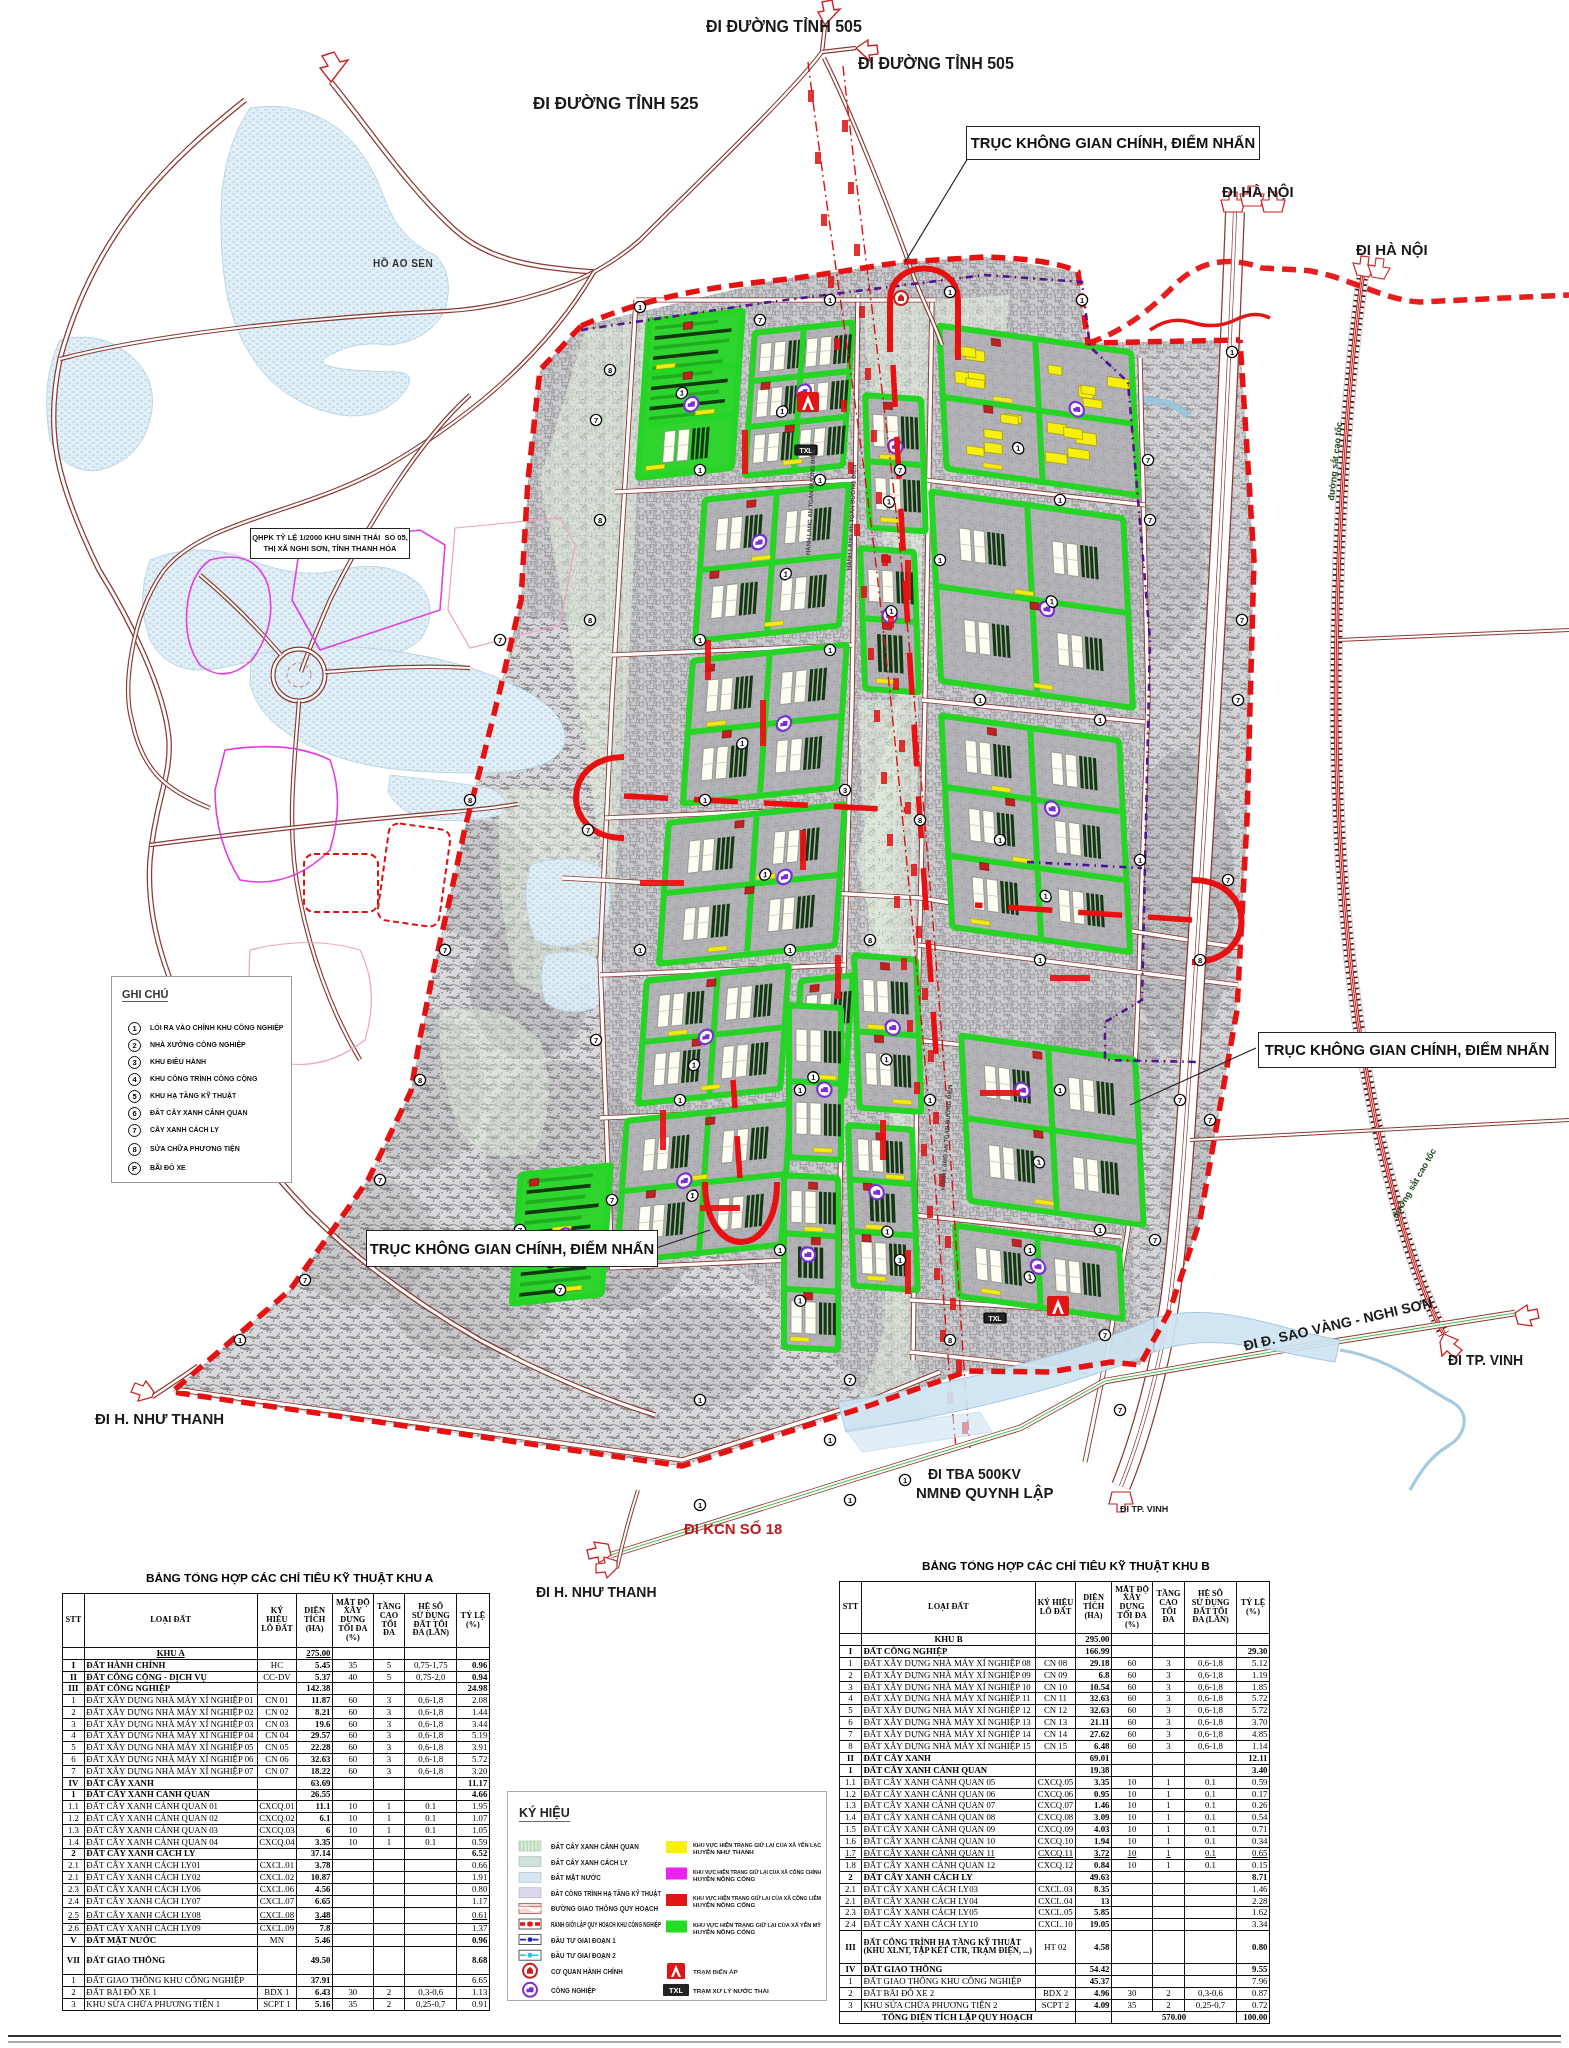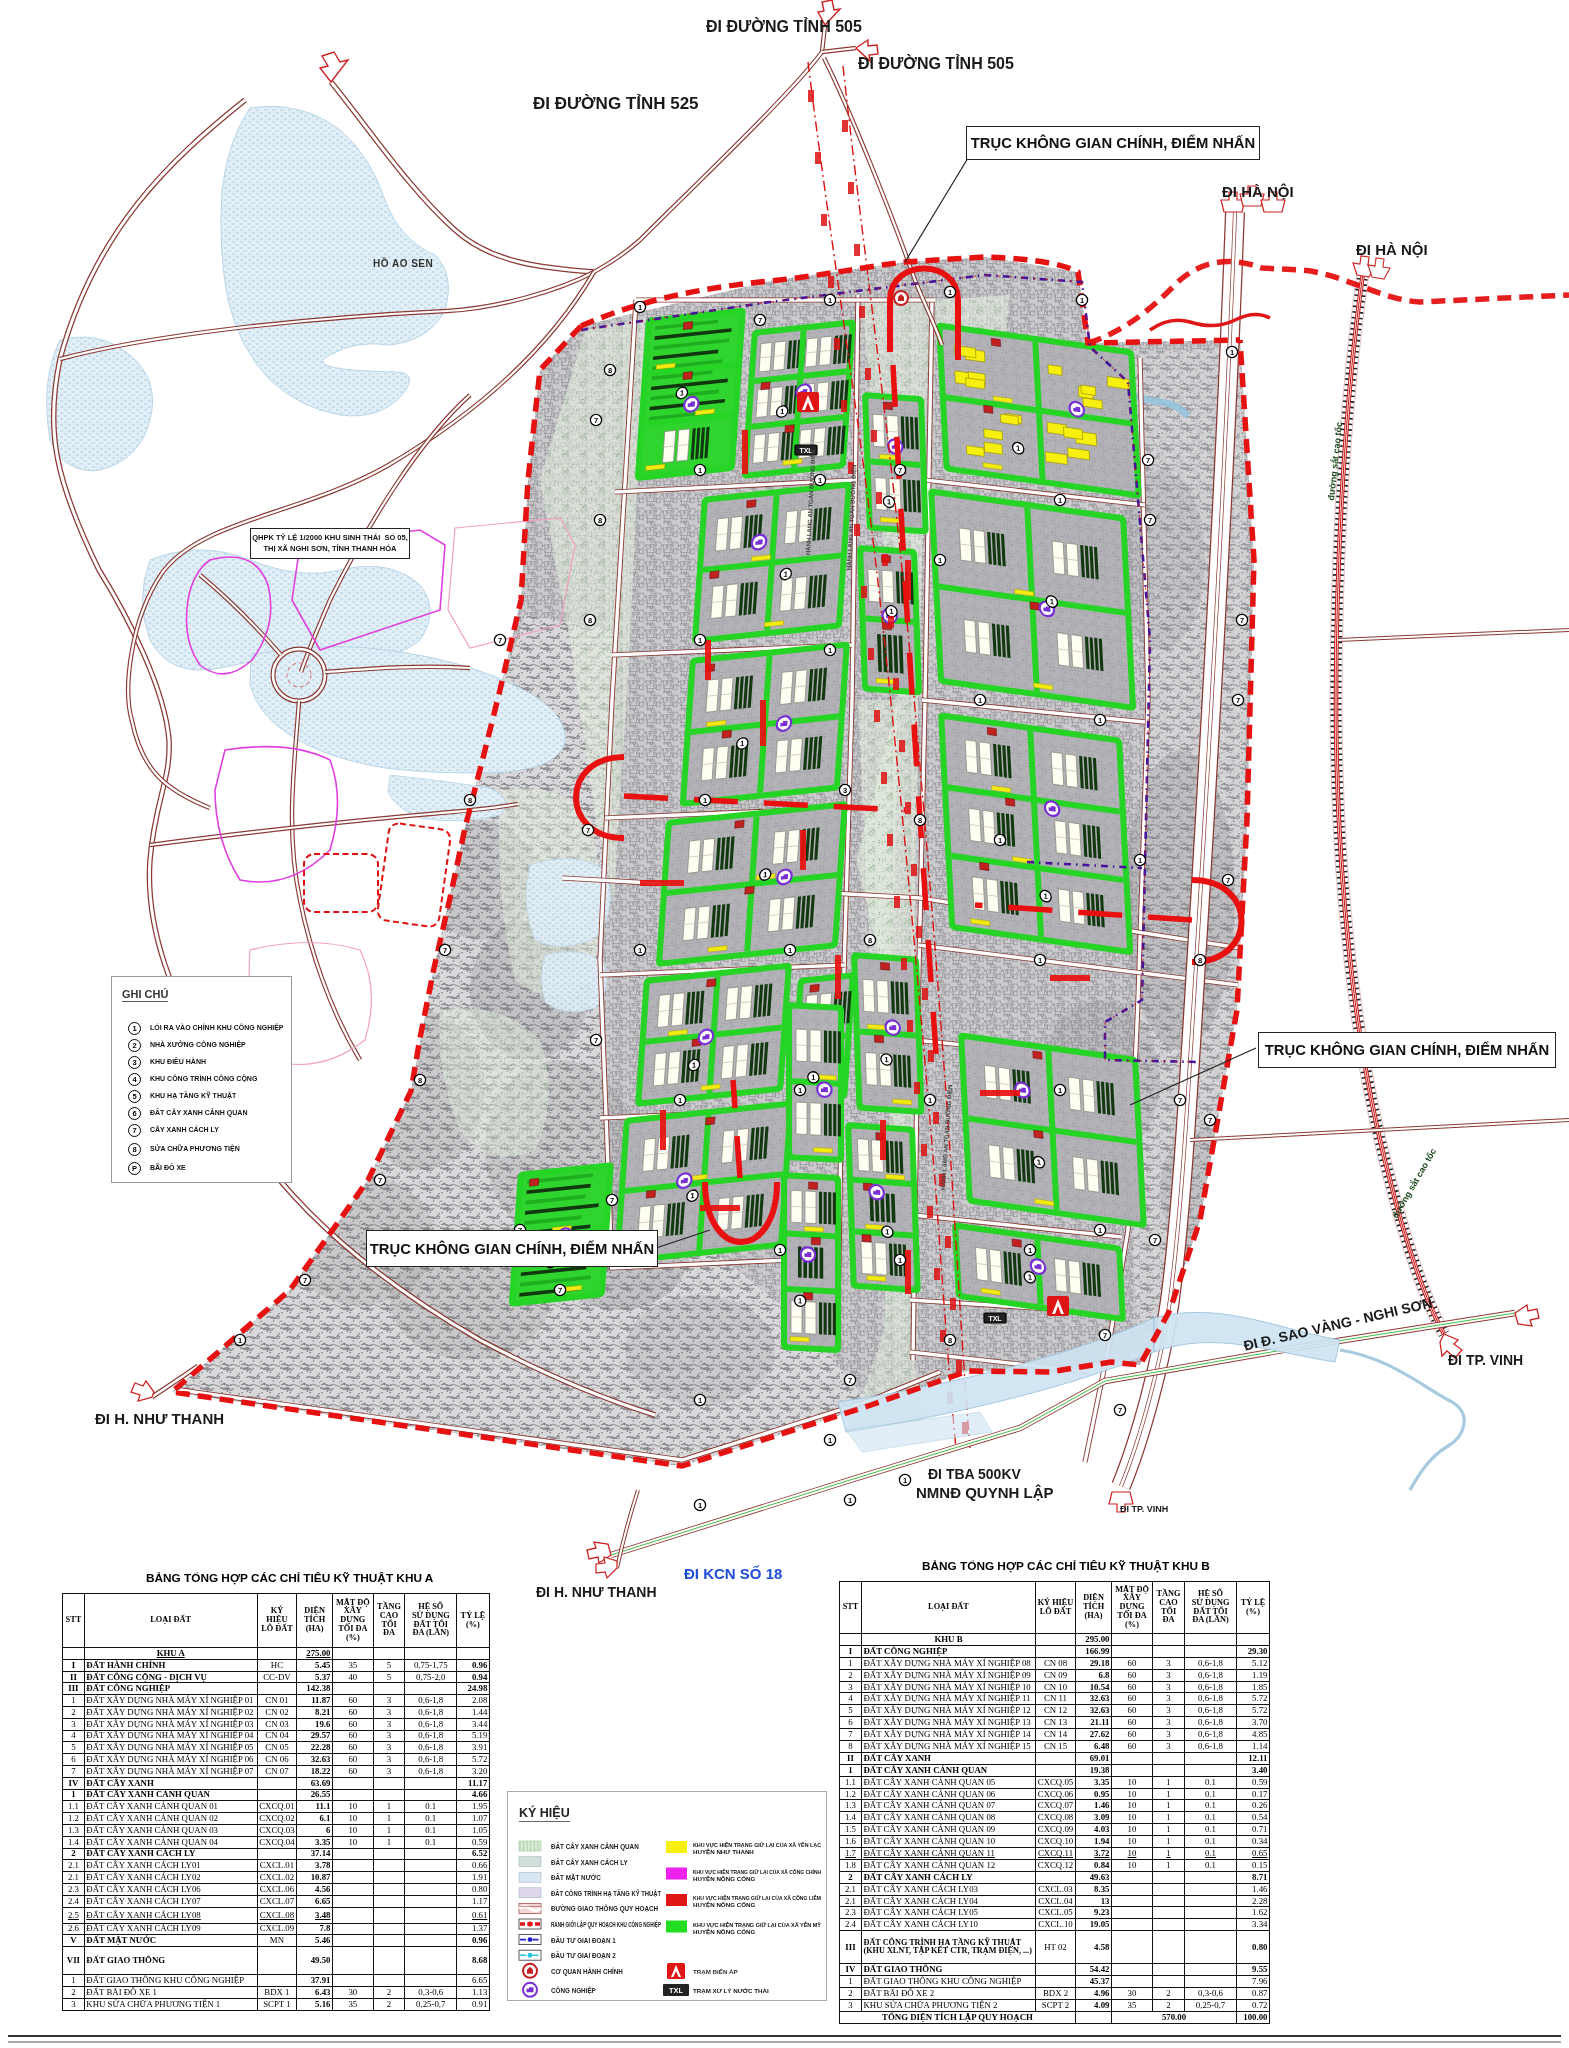--- a/index.html
+++ b/index.html
@@ -1486,21 +1486,21 @@
       <line x1="8" y1="2036" x2="1561" y2="2036" stroke="#333" stroke-width="2"></line>
       <line x1="8" y1="2042" x2="1561" y2="2042" stroke="#555" stroke-width="1"></line>
     </svg>
     <div class="lbl" style="left:533px;top:94px;font-size:17px;color:#1a1a1a;letter-spacing:normal;">ĐI ĐƯỜNG TỈNH 525</div>
     <div class="lbl" style="left:706px;top:18px;font-size:16px;color:#1a1a1a;letter-spacing:normal;">ĐI ĐƯỜNG TỈNH 505</div>
     <div class="lbl" style="left:858px;top:55px;font-size:16px;color:#1a1a1a;letter-spacing:normal;">ĐI ĐƯỜNG TỈNH 505</div>
     <div class="lbl" style="left:1222px;top:183px;font-size:15px;color:#1a1a1a;letter-spacing:normal;">ĐI HÀ NỘI</div>
     <div class="lbl" style="left:1356px;top:241px;font-size:15px;color:#1a1a1a;letter-spacing:normal;">ĐI HÀ NỘI</div>
     <div class="lbl" style="left:95px;top:1410px;font-size:15px;color:#1a1a1a;letter-spacing:normal;">ĐI H. NHƯ THANH</div>
     <div class="lbl" style="left:536px;top:1584px;font-size:14px;color:#1a1a1a;letter-spacing:normal;">ĐI H. NHƯ THANH</div>
-    <div class="lbl" style="left:684px;top:1565px;font-size:15px;color:#1d4ed8;letter-spacing:normal;">ĐI KCN SỐ 18</div>
+    <div class="lbl" style="left:684px;top:1520px;font-size:15px;color:#b91c1c;letter-spacing:normal;">ĐI KCN SỐ 18</div>
     <div class="lbl" style="left:928px;top:1466px;font-size:14px;color:#1a1a1a;letter-spacing:normal;">ĐI TBA 500KV</div>
     <div class="lbl" style="left:916px;top:1484px;font-size:15px;color:#1a1a1a;letter-spacing:normal;">NMNĐ QUYNH LẬP</div>
     <div class="lbl" style="left:1120px;top:1504px;font-size:9px;color:#1a1a1a;letter-spacing:normal;">ĐI TP. VINH</div>
     <div class="lbl" style="left:1448px;top:1352px;font-size:14px;color:#1a1a1a;letter-spacing:normal;">ĐI TP. VINH</div>
     <div class="lbl" style="left:1242px;top:1338px;font-size:14px;color:#1a1a1a;transform:rotate(-13deg);transform-origin:0 0;letter-spacing:normal;">ĐI Đ. SAO VÀNG - NGHI SƠN</div>
     <div class="lbl" style="left:373px;top:258px;font-size:10px;color:#333;letter-spacing:0.5px;">HỒ AO SEN</div>
     <div class="lbl" style="left:1326px;top:500px;font-size:9px;color:#1e4a1e;transform:rotate(-84deg);transform-origin:0 0;letter-spacing:normal;">đường sắt cao tốc</div>
     <div class="lbl" style="left:1390px;top:1215px;font-size:9px;color:#1e4a1e;transform:rotate(-60deg);transform-origin:0 0;letter-spacing:normal;">đường sắt cao tốc</div>
     <div class="lbl" style="left:805px;top:555px;font-size:6px;color:#444;transform:rotate(-87deg);transform-origin:0 0;letter-spacing:normal;">HÀNH LANG AN TOÀN ĐƯỜNG ĐIỆN</div>
     <div class="lbl" style="left:846px;top:570px;font-size:6px;color:#444;transform:rotate(-87deg);transform-origin:0 0;letter-spacing:normal;">HÀNH LANG AN TOÀN ĐƯỜNG ĐIỆN</div>
@@ -2074,21 +2074,21 @@
           <td class="r b">13</td>
           <td class="c"></td>
           <td class="c"></td>
           <td class="c"></td>
           <td class="r ">2.28</td>
         </tr>
         <tr style="height:11.9px;">
           <td class="c ">2.3</td>
           <td class="" style="">ĐẤT CÂY XANH CÁCH LY05</td>
           <td class="c">CXCL.05</td>
-          <td class="r b">9.23</td>
+          <td class="r b">5.85</td>
           <td class="c"></td>
           <td class="c"></td>
           <td class="c"></td>
           <td class="r ">1.62</td>
         </tr>
         <tr style="height:11.9px;">
           <td class="c ">2.4</td>
           <td class="" style="">ĐẤT CÂY XANH CÁCH LY10</td>
           <td class="c">CXCL.10</td>
           <td class="r b">19.05</td>

